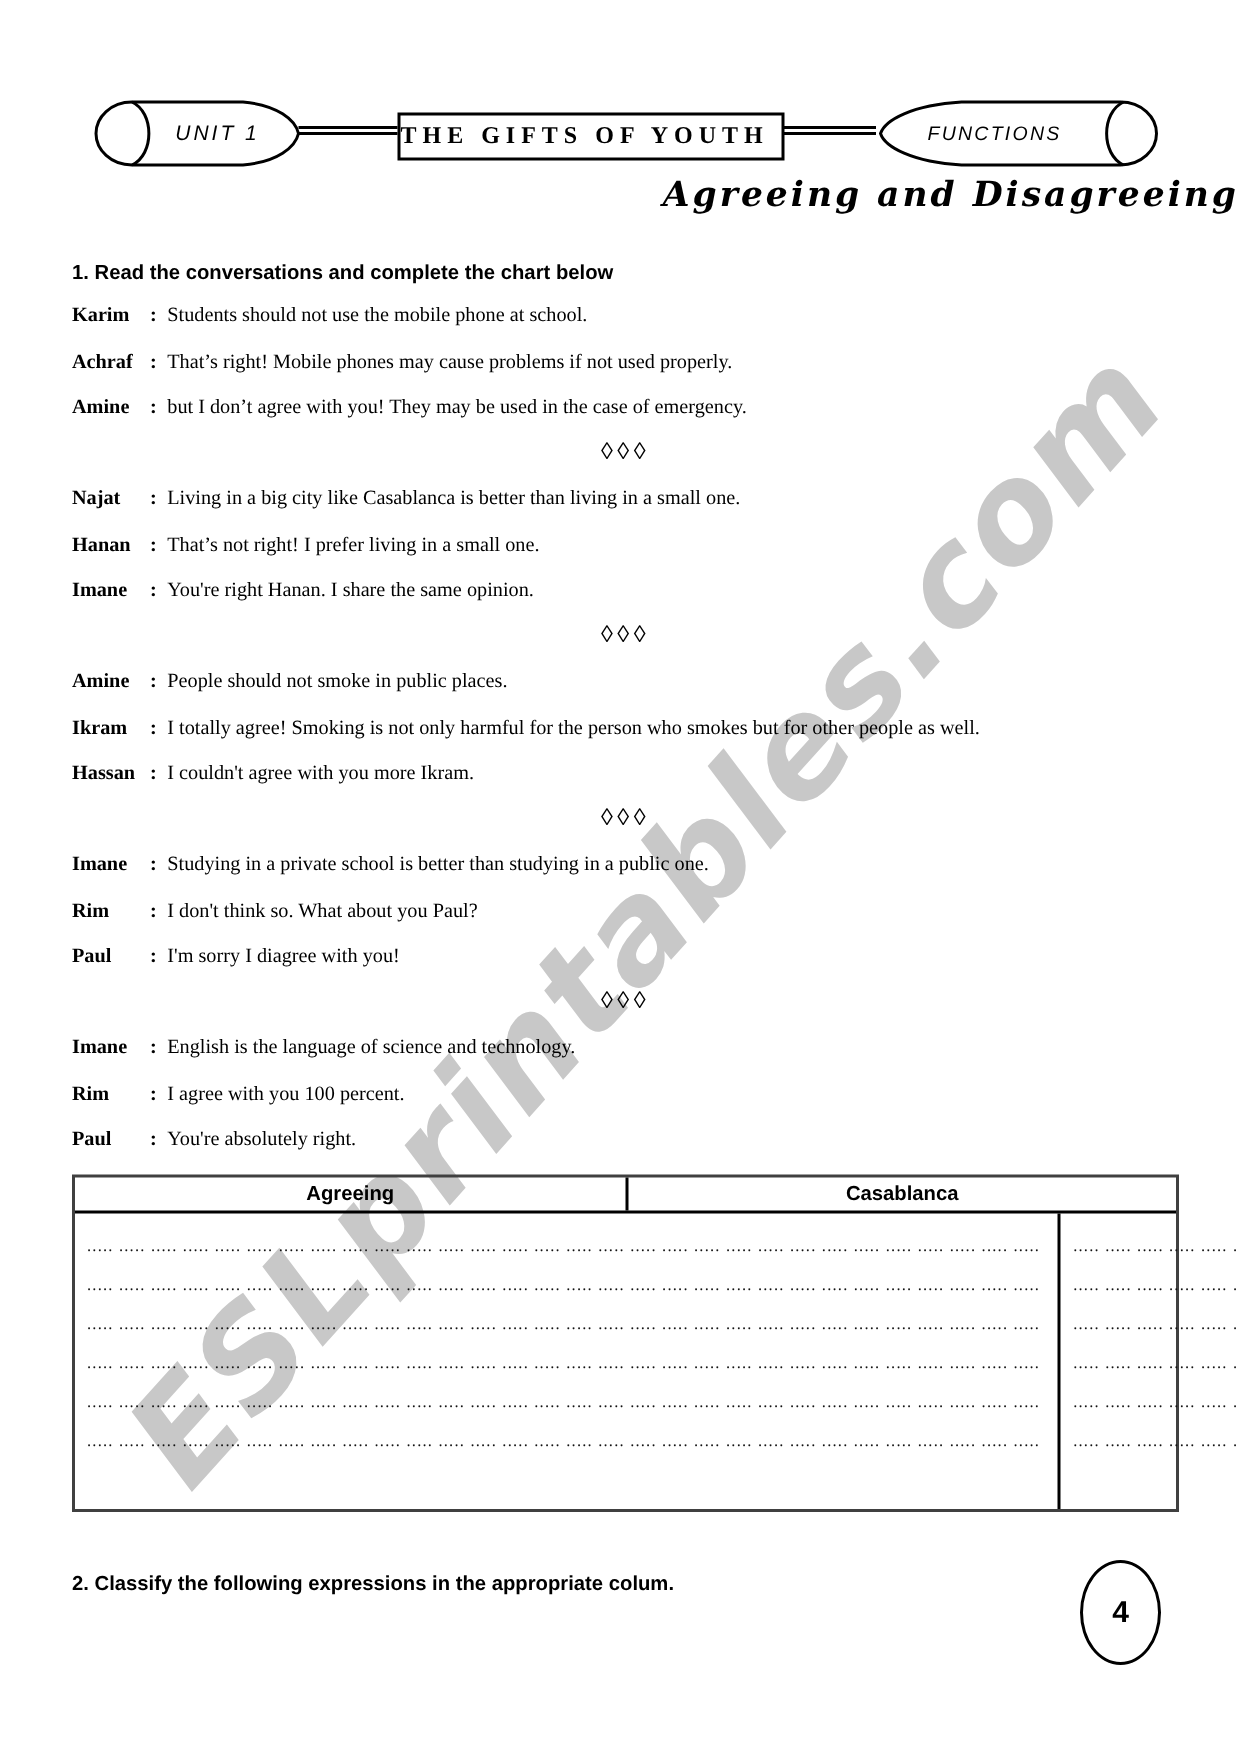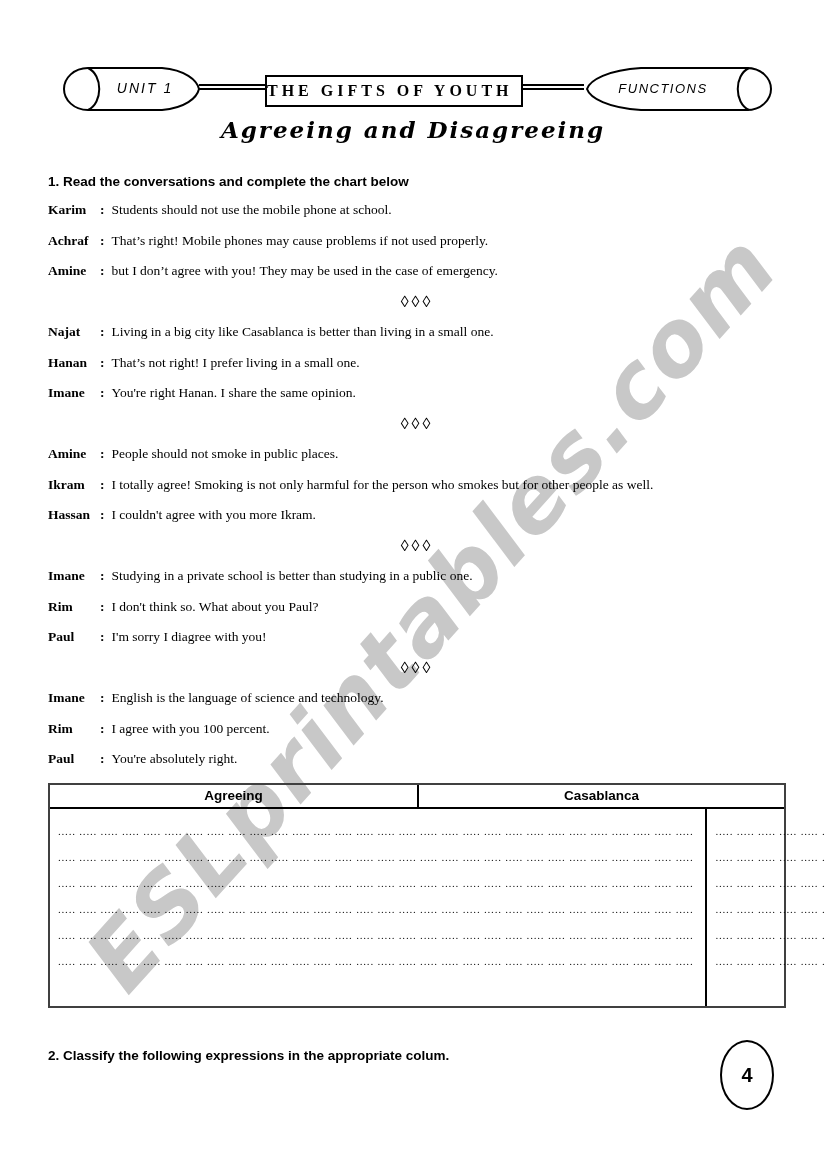--- a/index.html
+++ b/index.html
@@ -38,21 +38,21 @@
   .rod-right { left:522px; width:62px; }
   .title-box {
     position:absolute; left:265px; top:9px; width:258px; height:32px;
     border:2px solid #000; background:#fff;
     display:flex; align-items:center; justify-content:flex-start;
     font-family:"Liberation Serif", serif; font-weight:bold; font-size:16px;
     letter-spacing:4px; white-space:nowrap;
   }
   
   .page-title {
-    position:absolute; top:116px; left:0; width:826px; text-align:center;
+    position:absolute; top:116px; left:0; width:826px; text-align:right;
     font-family:"DejaVu Serif", serif; font-style:italic; font-weight:bold;
     font-size:23px; letter-spacing:2px;
   }
   
   .body-content { position:absolute; top:174px; left:48px; width:738px; }
   .instruction {
     font-family:"Liberation Sans", sans-serif; font-weight:bold;
     font-size:13.5px; margin:0 0 14px 0;
   }
   .dline { margin:0 0 17px 0; font-size:13.5px; line-height:13.5px; white-space:nowrap; }

